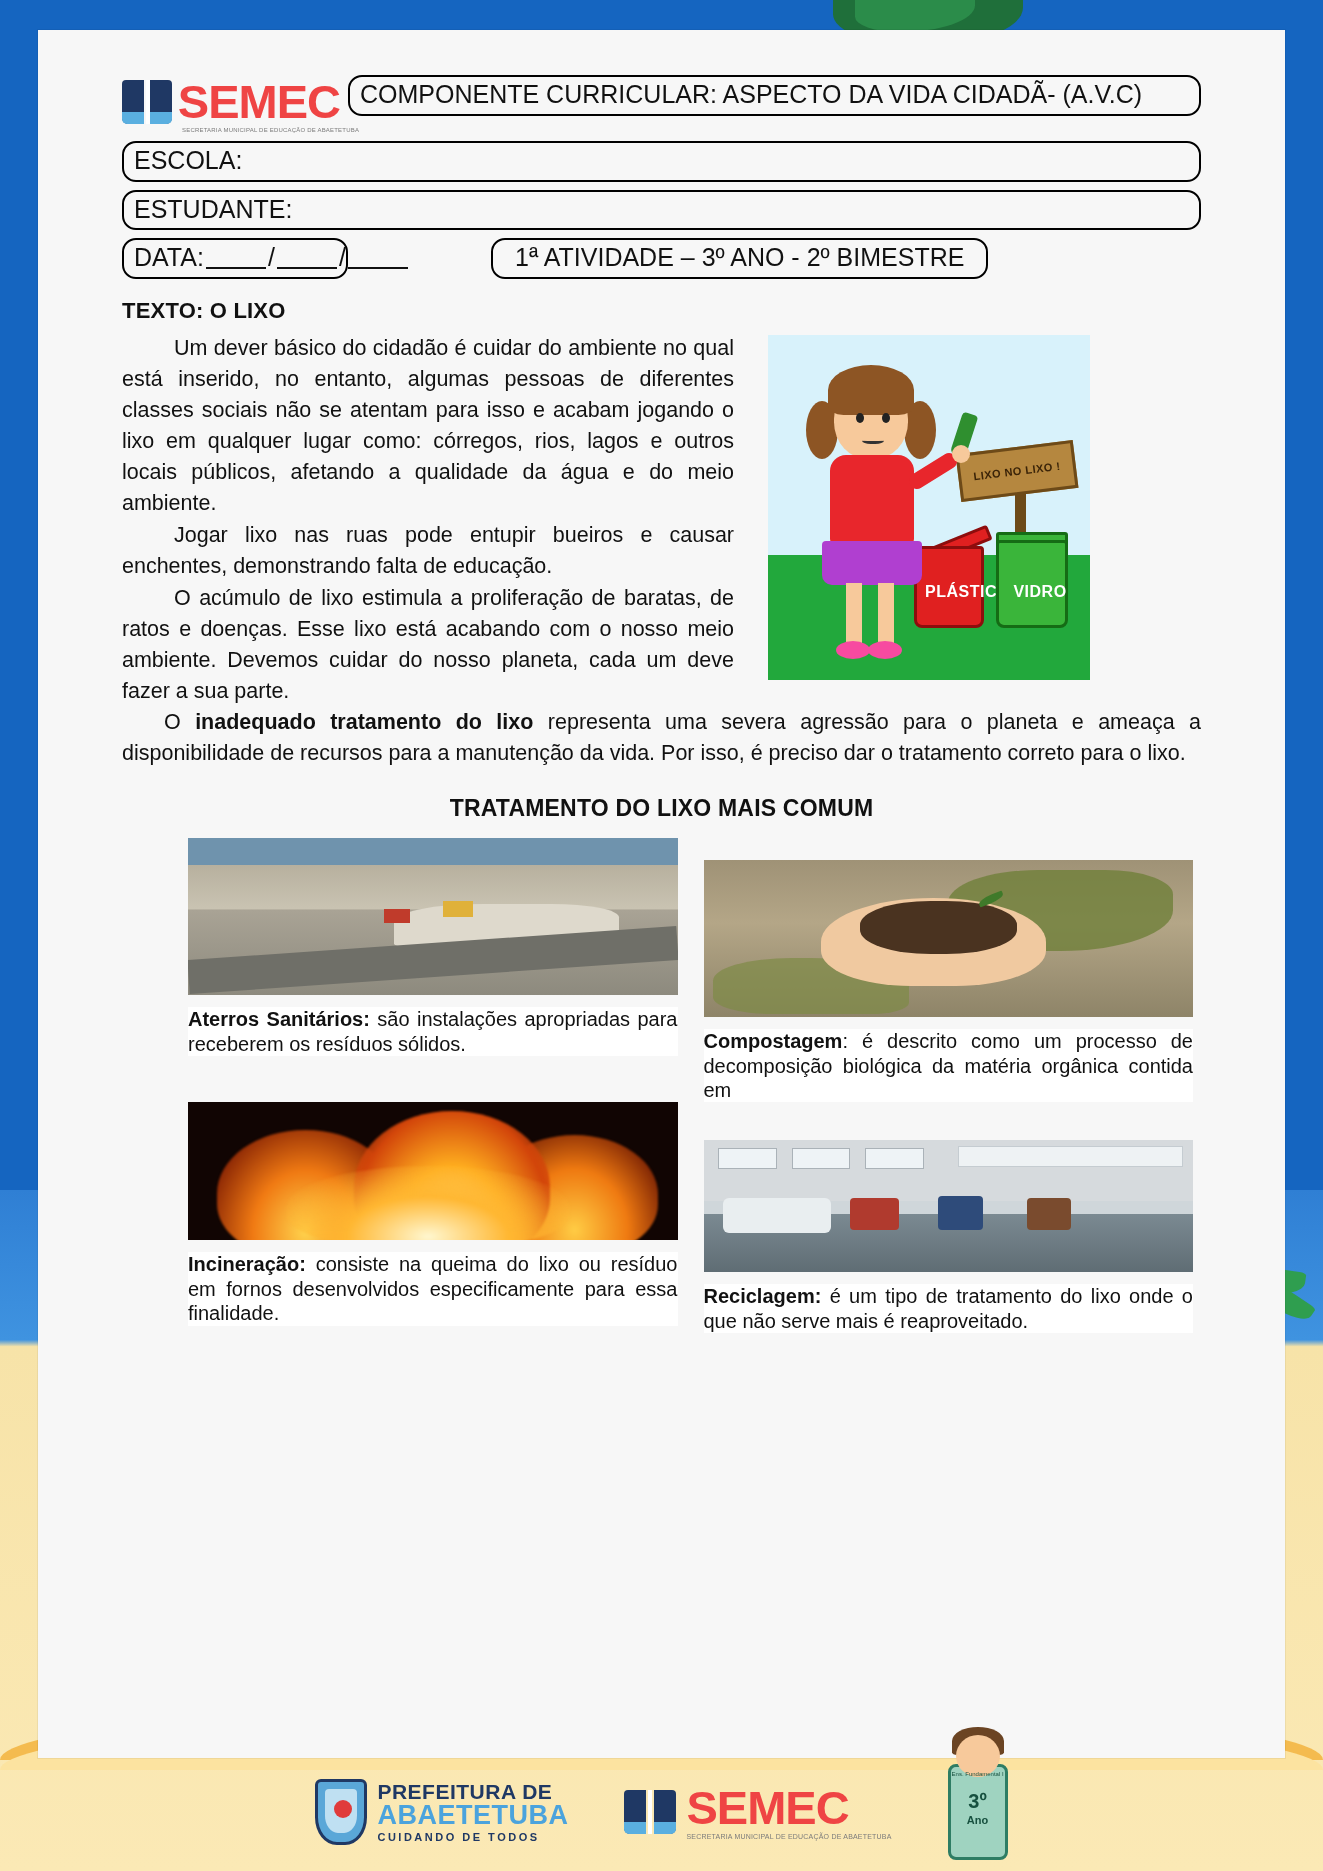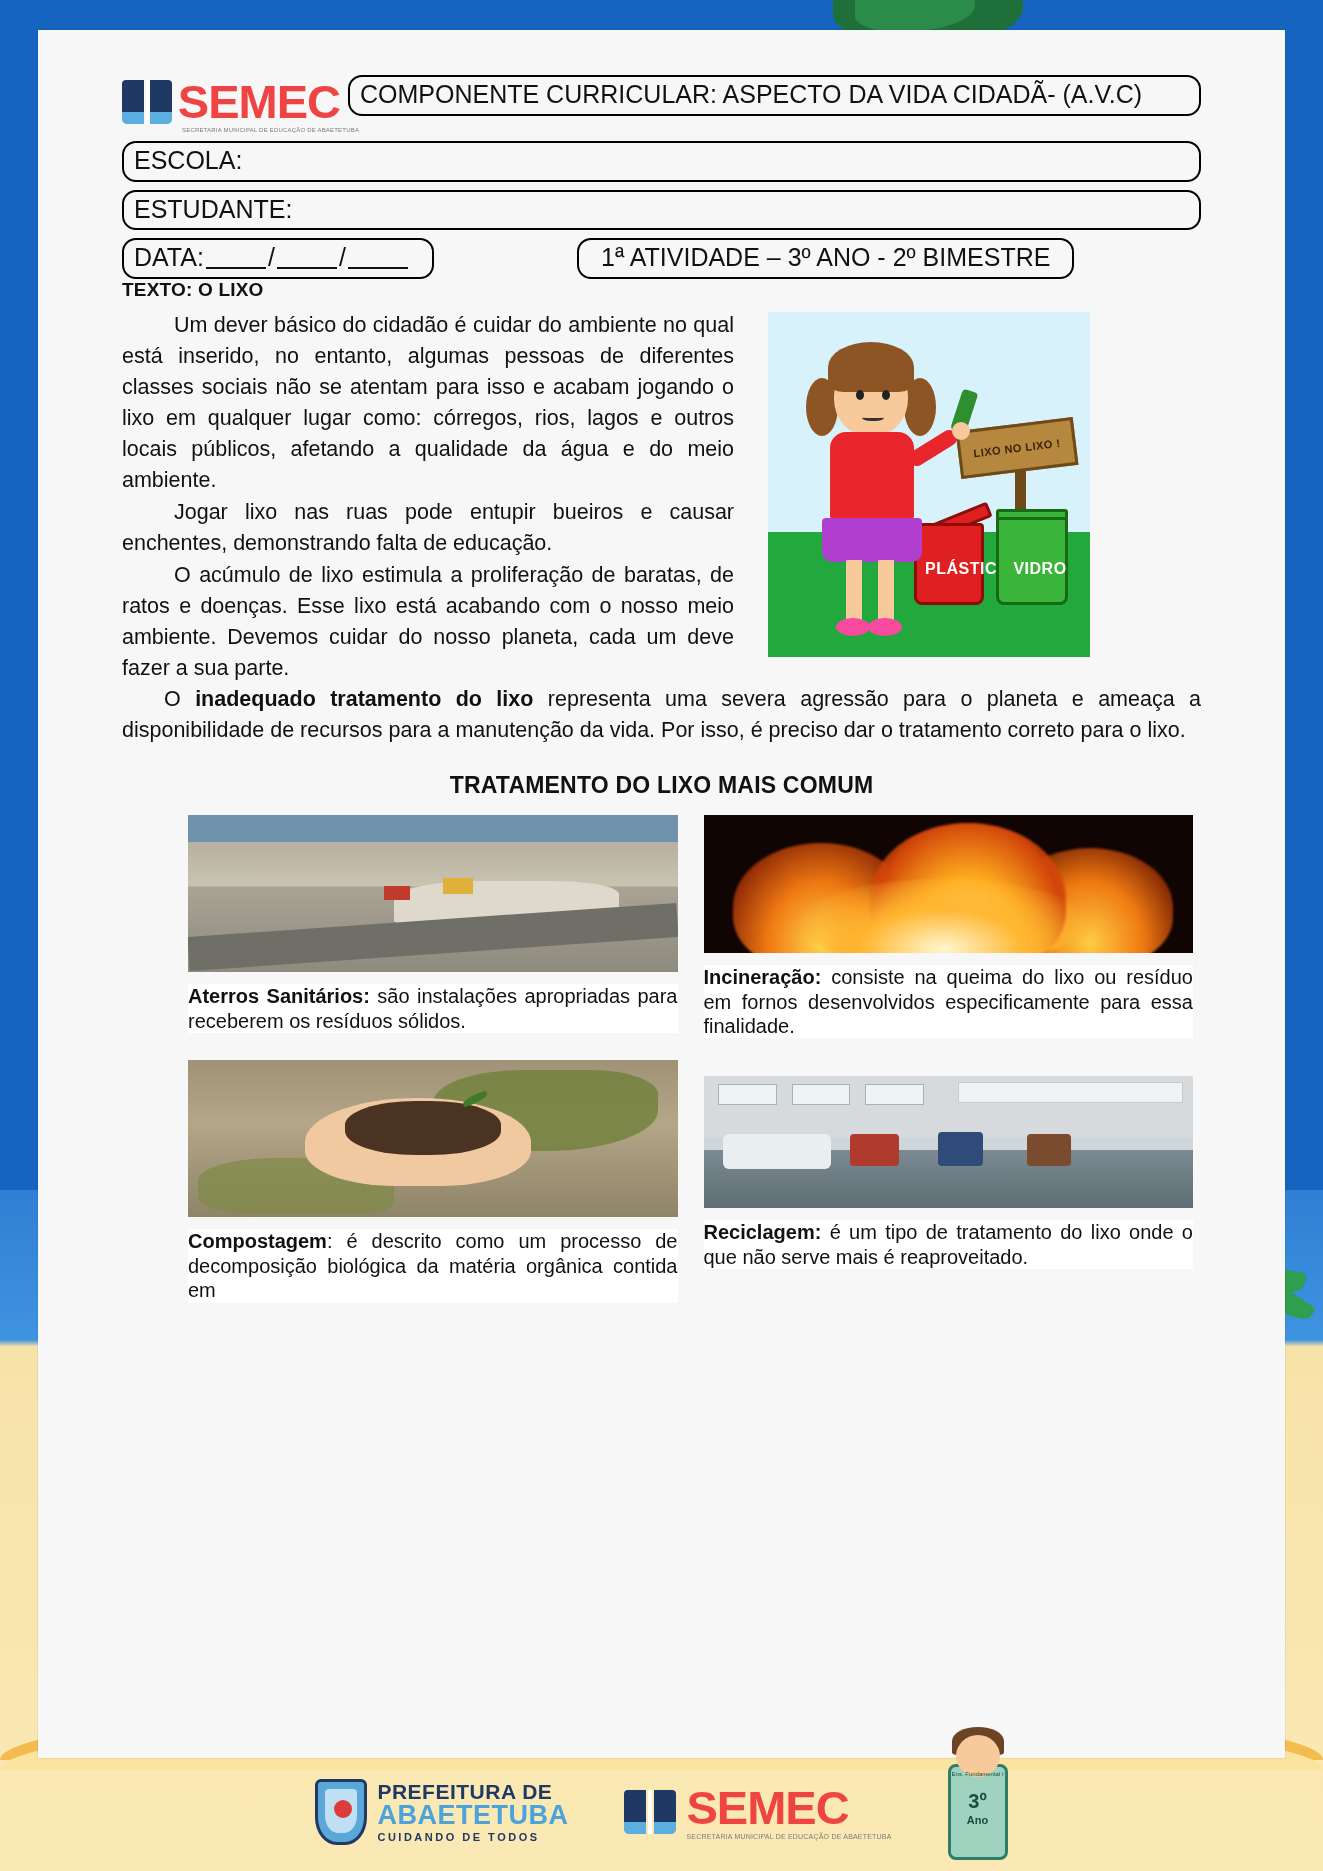--- a/index.html
+++ b/index.html
@@ -94,30 +94,30 @@
   }
   .rbox {
     border:2px solid #000; border-radius:14px;
     background:#f7f7f7; padding:3px 10px 4px 10px;
     font-size:25px; color:#111; line-height:1.18; white-space:nowrap;
   }
   .hdr-comp { margin-top:1px; margin-left:8px; }
 
   .field-box { margin-top:8px; }
   .row-3 { display:flex; gap:0; margin-top:8px; align-items:flex-start; }
-  .date-box { width:312px; }
+  .date-box { width:226px; }
   .date-underline {
     display:inline-block; border-bottom:2px solid #111;
     width:60px; vertical-align:-3px; margin:0 2px;
   }
   .act-box { margin-left:143px; padding-left:22px; padding-right:22px; }
 
   
   .texto-label {
-    font-size:19px; font-weight:bold; color:#111;
+    margin-top:19px; font-size:22px; font-weight:bold; color:#111;
     letter-spacing:.2px;
   }
   .body-col { width:612px; }
   .para {
     font-size:21.5px; color:#111; text-align:justify; line-height:1.445;
     text-indent:52px; margin:0;
   }
   .para.p2 { margin-top:1px; }
   .para.p3 { margin-top:1px; }
   .full-para {
@@ -355,39 +355,39 @@
       <div class="card-img img-landfill">
         <div class="sea"></div>
             <div class="pile"></div>
             <div class="t1"></div>
             <div class="t2"></div>
             <div class="road"></div>
       </div>
       <div class="card-txt"><b>Aterros Sanitários:</b><span> são instalações apropriadas para receberem os resíduos sólidos.</span></div>
     </div>
 
-    <div class="card right">
-      <div class="card-img img-fire">
-        <div class="f1"></div>
-            <div class="f3"></div>
-            <div class="f2"></div>
-            <div class="f4"></div>
-      </div>
-      <div class="card-txt"><b>Incineração:</b><span> consiste na queima do lixo ou resíduo em fornos desenvolvidos especificamente para essa finalidade.</span></div>
-    </div>
-
     <div class="card">
       <div class="card-img img-compost" style="margin-top:22px">
         <div class="grass1"></div>
             <div class="grass2"></div>
             <div class="palm"></div>
             <div class="soil"></div>
             <div class="sprout"></div>
       </div>
       <div class="card-txt"><b>Compostagem</b><span>: é descrito como um processo de decomposição biológica da matéria orgânica contida em</span></div>
+    </div>
+
+    <div class="card right">
+      <div class="card-img img-fire">
+        <div class="f1"></div>
+            <div class="f3"></div>
+            <div class="f2"></div>
+            <div class="f4"></div>
+      </div>
+      <div class="card-txt"><b>Incineração:</b><span> consiste na queima do lixo ou resíduo em fornos desenvolvidos especificamente para essa finalidade.</span></div>
     </div>
 
     <div class="card right">
       <div class="card-img img-recycle" style="margin-top:38px;height:132px">
         <div class="wall"></div>
         <div class="win" style="left:3%;width:12%"></div>
         <div class="win" style="left:18%;width:12%"></div>
         <div class="win" style="left:33%;width:12%"></div>
         <div class="banner"></div>
         <div class="belt"></div>

